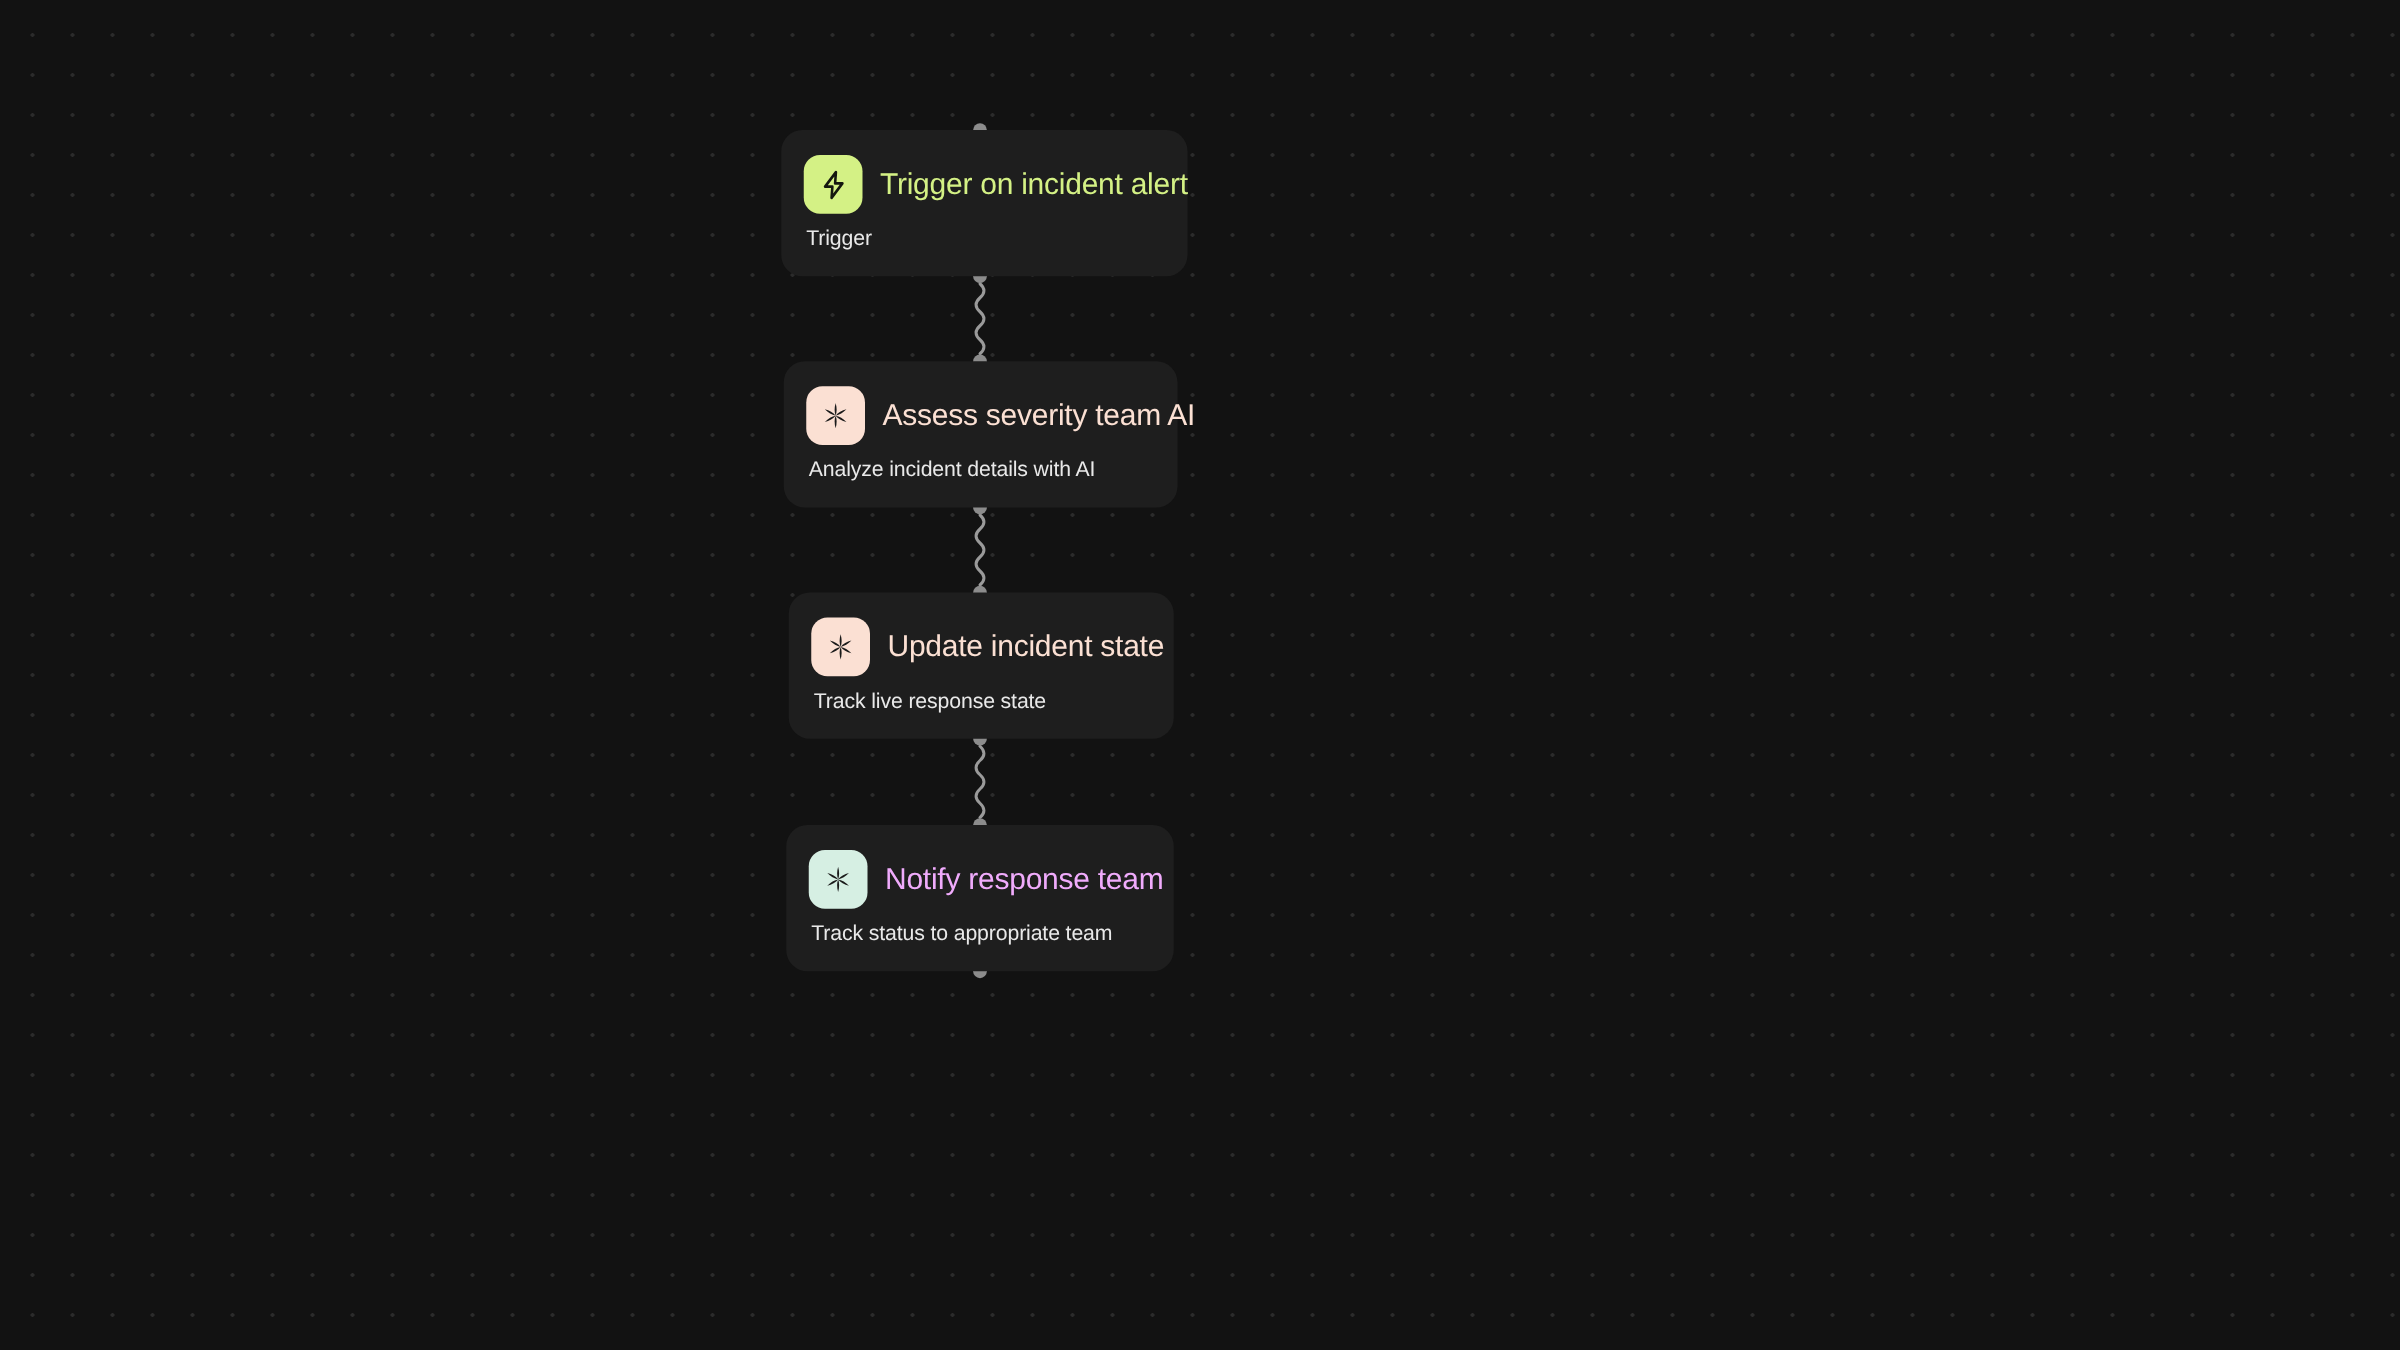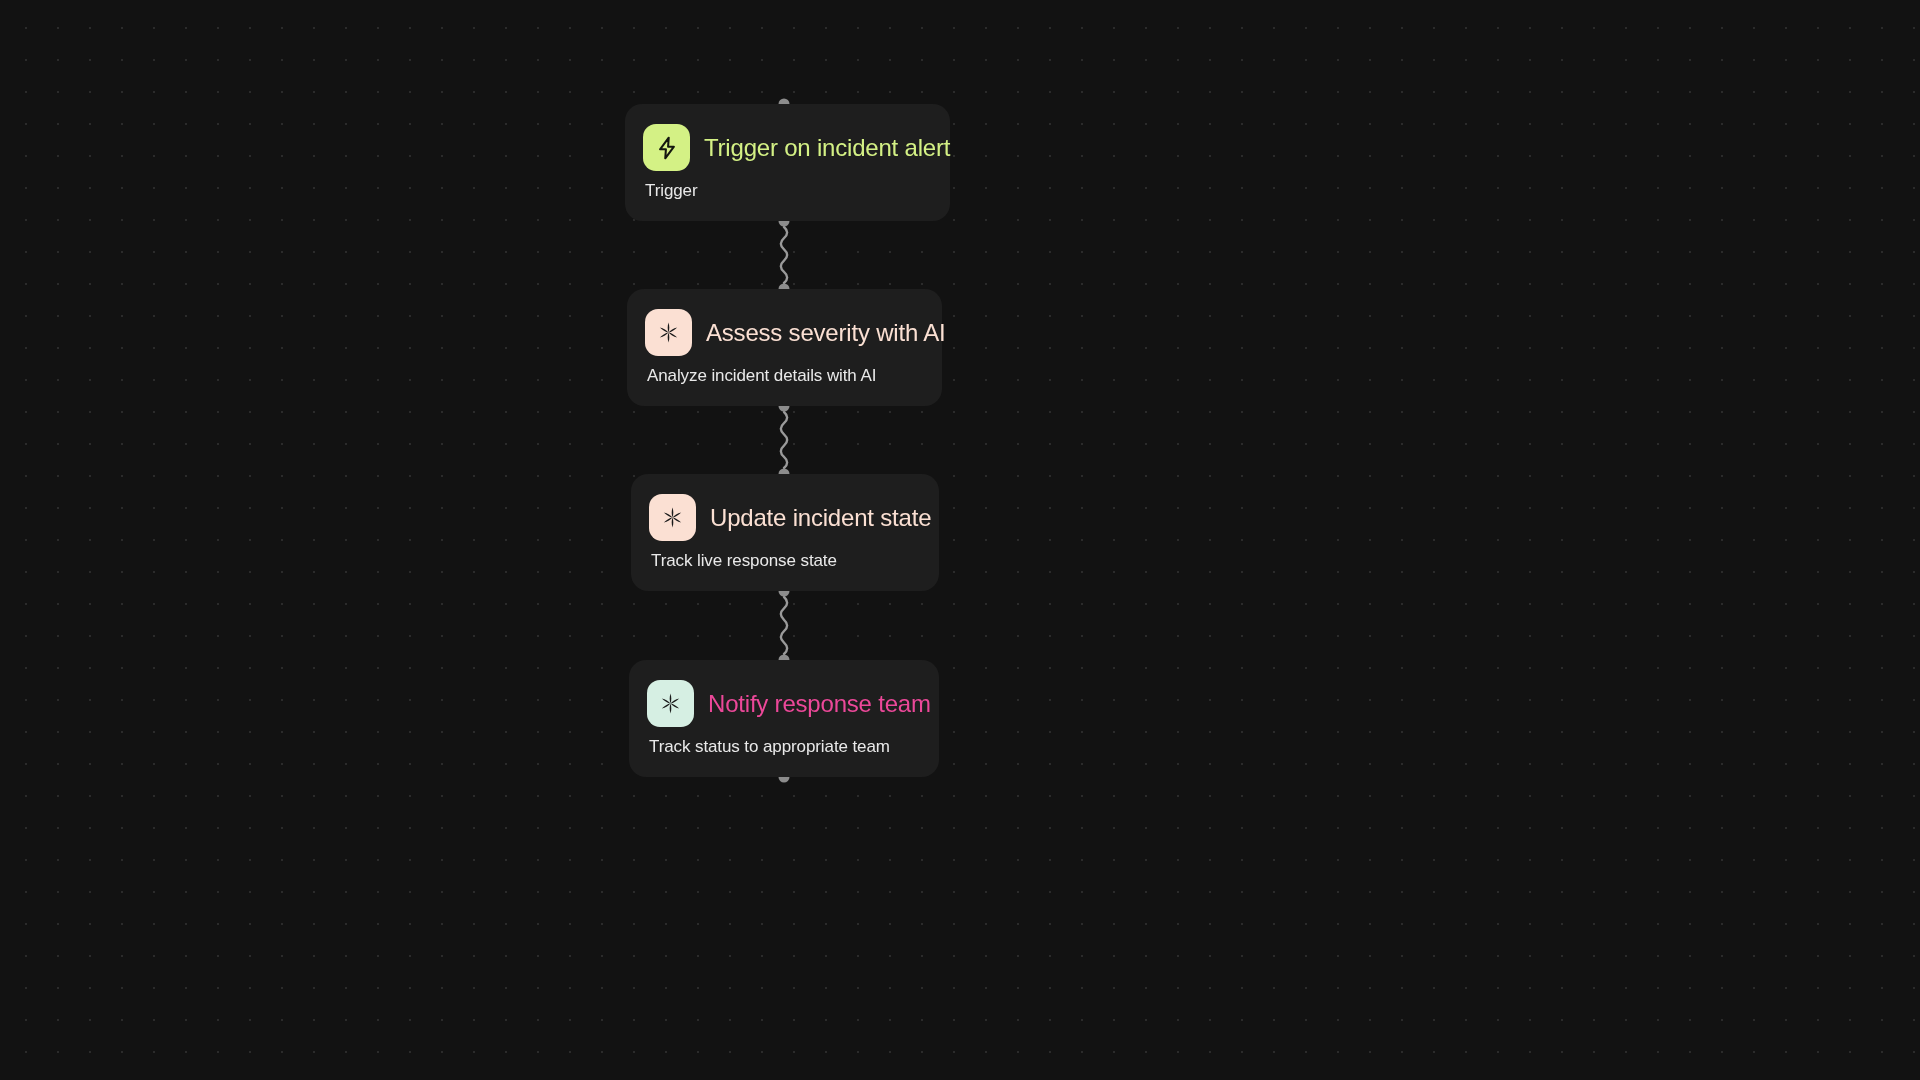--- a/index.html
+++ b/index.html
@@ -164,21 +164,21 @@
                 <path d="M12 12 C12.95 9.6 12.95 6.3 12 3.1 C11.05 6.3 11.05 9.6 12 12 Z"></path>
               </g>
               <g transform="rotate(240 12 12)">
                 <path d="M12 12 C12.95 9.6 12.95 6.3 12 3.1 C11.05 6.3 11.05 9.6 12 12 Z"></path>
               </g>
               <g transform="rotate(300 12 12)">
                 <path d="M12 12 C12.95 9.6 12.95 6.3 12 3.1 C11.05 6.3 11.05 9.6 12 12 Z"></path>
               </g>
             </svg>
           </div>
-          <div class="node-title" style="color:#fbe0d3">Assess severity with AI</div>
+          <div class="node-title" style="color:#fbe0d3">Assess severity team AI</div>
         </div>
         <div class="node-desc">Analyze incident details with AI</div>
       </div>
       <div class="node" style="left: 631px; top: 474px; width: 308px; height: 117px;">
         <div class="node-head">
           <div class="node-icon" style="background:#fbe0d3">
             <svg width="27" height="27" viewBox="0 0 24 24" fill="#1a1a1a">
               <g transform="rotate(0 12 12)">
                 <path d="M12 12 C12.95 9.6 12.95 6.3 12 3.1 C11.05 6.3 11.05 9.6 12 12 Z"></path>
               </g>
@@ -220,19 +220,19 @@
                 <path d="M12 12 C12.95 9.6 12.95 6.3 12 3.1 C11.05 6.3 11.05 9.6 12 12 Z"></path>
               </g>
               <g transform="rotate(240 12 12)">
                 <path d="M12 12 C12.95 9.6 12.95 6.3 12 3.1 C11.05 6.3 11.05 9.6 12 12 Z"></path>
               </g>
               <g transform="rotate(300 12 12)">
                 <path d="M12 12 C12.95 9.6 12.95 6.3 12 3.1 C11.05 6.3 11.05 9.6 12 12 Z"></path>
               </g>
             </svg>
           </div>
-          <div class="node-title" style="color:#ec4899">Notify response team</div>
+          <div class="node-title" style="color:#f0abfc">Notify response team</div>
         </div>
         <div class="node-desc">Track status to appropriate team</div>
       </div>
     </div>
 
 </div>
 
 </body></html>

